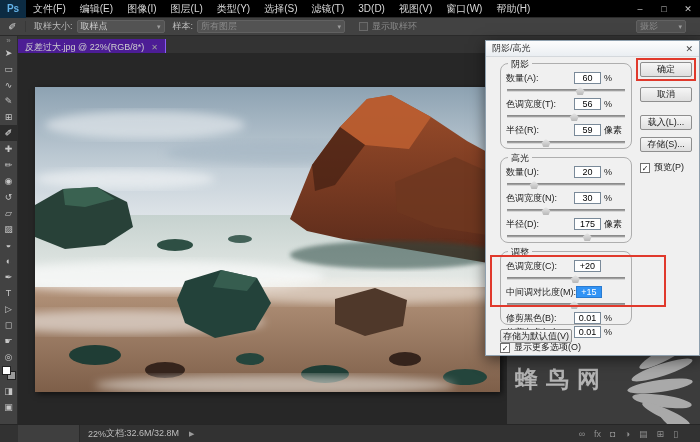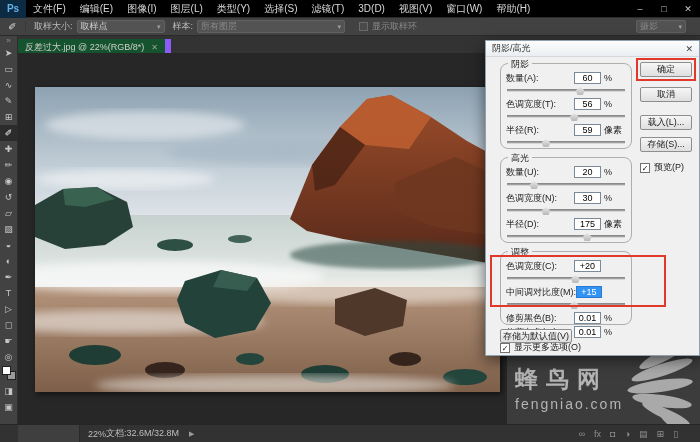--- a/index.html
+++ b/index.html
@@ -18,21 +18,21 @@
   #optionsbar { left:0; top:18px; width:700px; height:18px; background:#424242; border-bottom:1px solid #2a2a2a; display:flex; align-items:center; font-size:9px; }
   #tool-thumb { width:26px; text-align:center; color:#dcdcdc; font-size:10px; border-right:1px solid #383838; }
   .opt-label { color:#bdbdbd; margin:0 4px 0 8px; }
   .opt-dim { color:#8a8a8a; }
   .dropdown { background:#535353; border:1px solid #616161; border-radius:2px; height:13px; display:flex; align-items:center; justify-content:space-between; padding:0 3px; color:#d0d0d0; }
   .dropdown .arrow { font-size:7px; color:#9f9f9f; margin-left:4px; }
   .cb-dim { width:9px; height:9px; border:1px solid #6a6a6a; background:#4a4a4a; display:inline-block; margin:0 4px 0 14px; }
 
   
   #tabbar { left:18px; top:36px; width:682px; height:17px; background:#333333; }
-  #doc-tab { display:inline-flex; align-items:center; height:17px; background:#14532d; padding:0 7px; font-size:9px; color:#cfcfcf; border-right:6px solid #8b5cf6; }
+  #doc-tab { display:inline-flex; align-items:center; height:17px; background:#4c1d95; padding:0 7px; font-size:9px; color:#cfcfcf; border-right:1px solid #8b5cf6; }
   #doc-tab .close { margin-left:7px; color:#9f9f9f; font-size:8px; }
 
   
   #toolbar { left:0; top:36px; width:18px; height:406px; background:#424242; border-right:1px solid #2c2c2c; display:flex; flex-direction:column; align-items:center; }
   .tool { width:18px; height:16px; font-size:9px; color:#c6c6c6; display:flex; align-items:center; justify-content:center; }
   .tool.small { height:9px; font-size:8px; color:#8f8f8f; }
   .tool.selected { background:#2c2c2c; color:#efefef; }
   #swatches { position:relative; width:18px; height:18px; }
   #swatch-fg { position:absolute; left:2px; top:1px; width:9px; height:9px; background:#ffffff; border:1px solid #222; z-index:2; }
   #swatch-bg { position:absolute; left:7px; top:6px; width:9px; height:9px; background:#9a9a9a; border:1px solid #222; z-index:1; }
@@ -211,21 +211,20 @@
       <ellipse cx="290" cy="287" rx="24" ry="9" fill="#1f3d35"></ellipse>
       <ellipse cx="370" cy="272" rx="16" ry="7" fill="#35241c"></ellipse>
       <ellipse cx="430" cy="290" rx="22" ry="8" fill="#24453c"></ellipse>
       <ellipse cx="240" cy="298" rx="180" ry="10" fill="#e9e5df" opacity="0.6" filter="url(#soft)"></ellipse>
     </svg>
   </div>
 </div>
 
 <div id="panel-dock" class="abs">
   <span id="wm-text1">蜂鸟网</span>
-  <span id="wm-text2">fengniao.com</span>
   <svg id="wm-feather" width="86" height="86" viewBox="0 0 86 86">
     <g fill="#a9a9a9">
       <ellipse rx="30" ry="6" transform="translate(52,12) rotate(-28)"></ellipse>
       <ellipse rx="32" ry="6" transform="translate(48,28) rotate(-18)"></ellipse>
       <ellipse rx="33" ry="6" transform="translate(46,44) rotate(-8)"></ellipse>
       <ellipse rx="30" ry="6" transform="translate(48,59) rotate(8)"></ellipse>
       <ellipse rx="26" ry="5" transform="translate(52,72) rotate(24)"></ellipse>
       <ellipse rx="20" ry="4" transform="translate(58,81) rotate(42)"></ellipse>
     </g>
   </svg>

